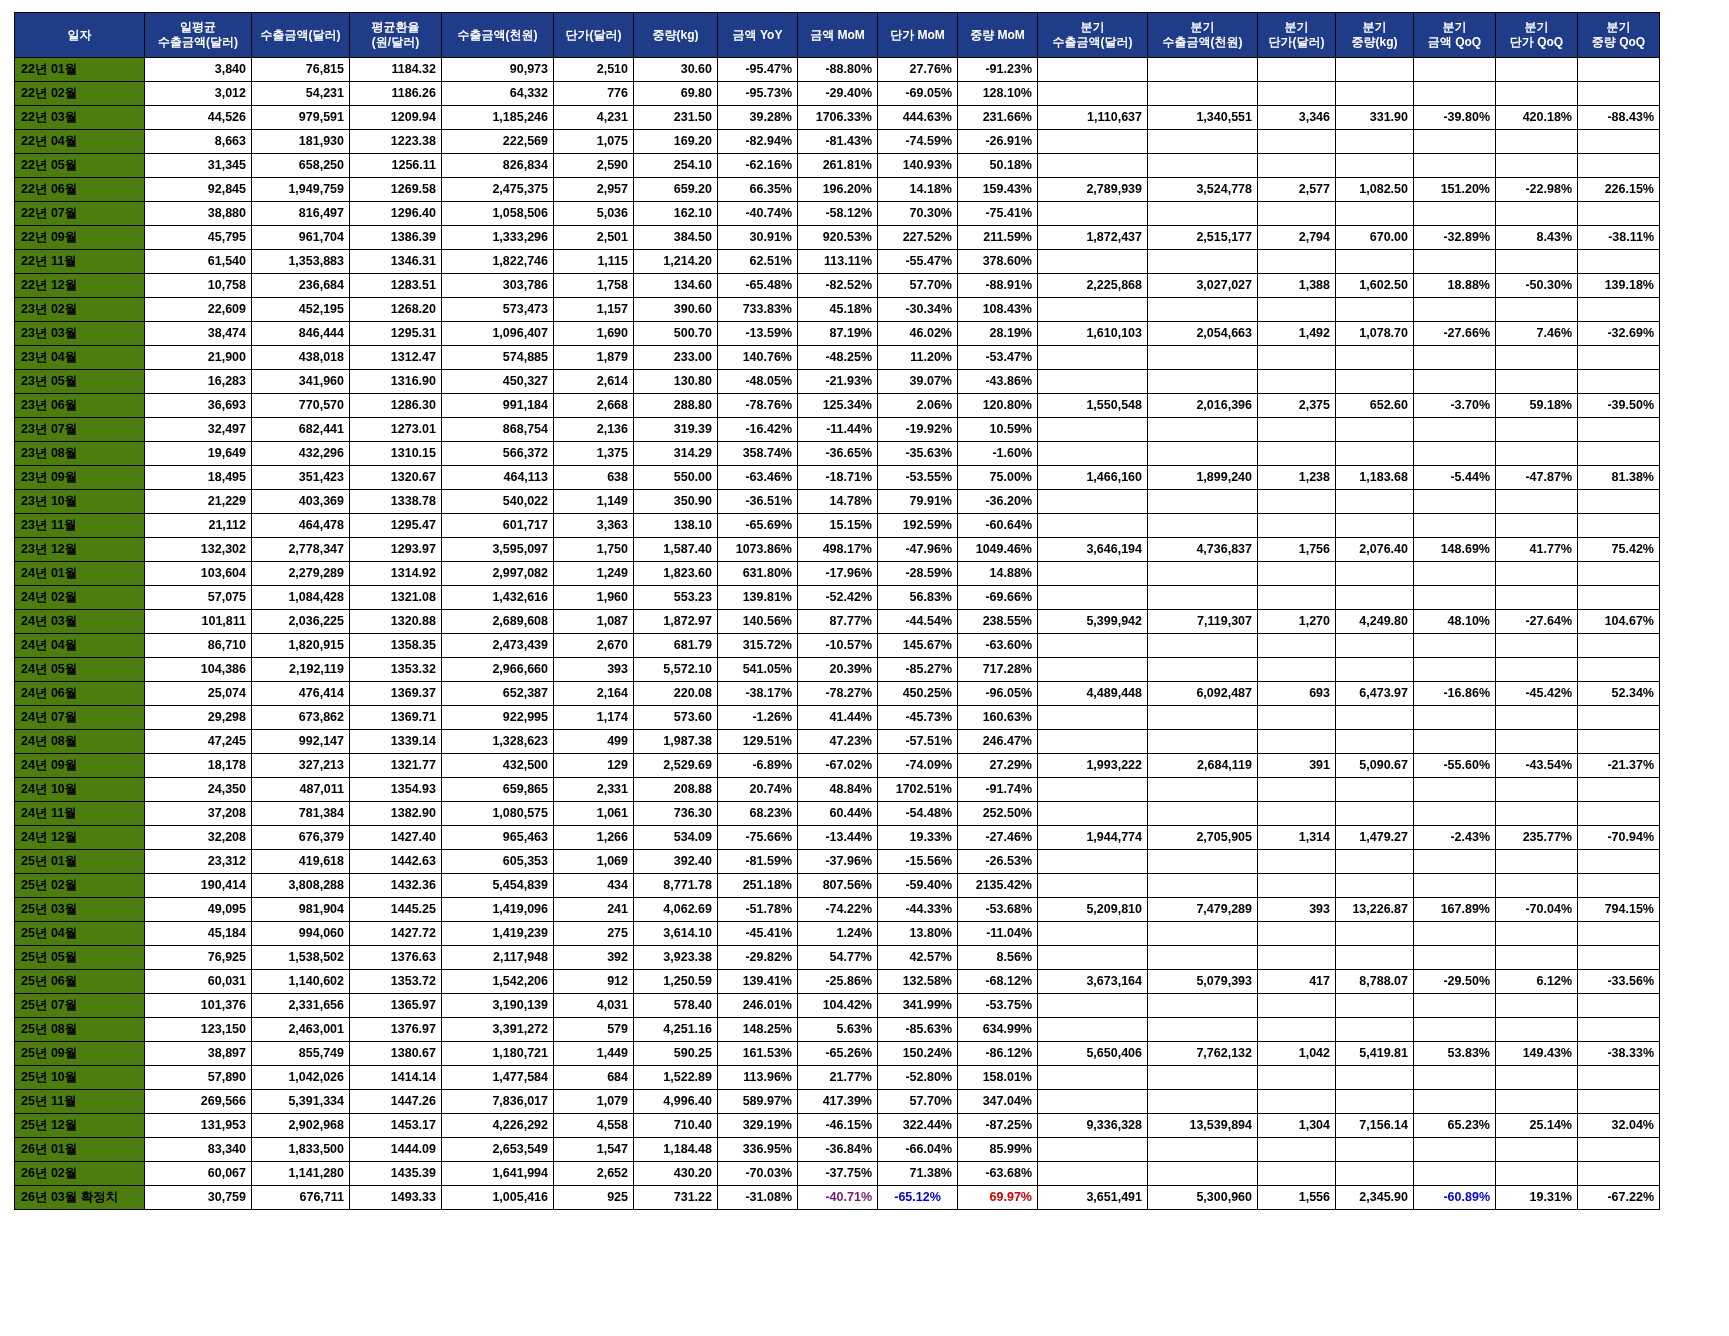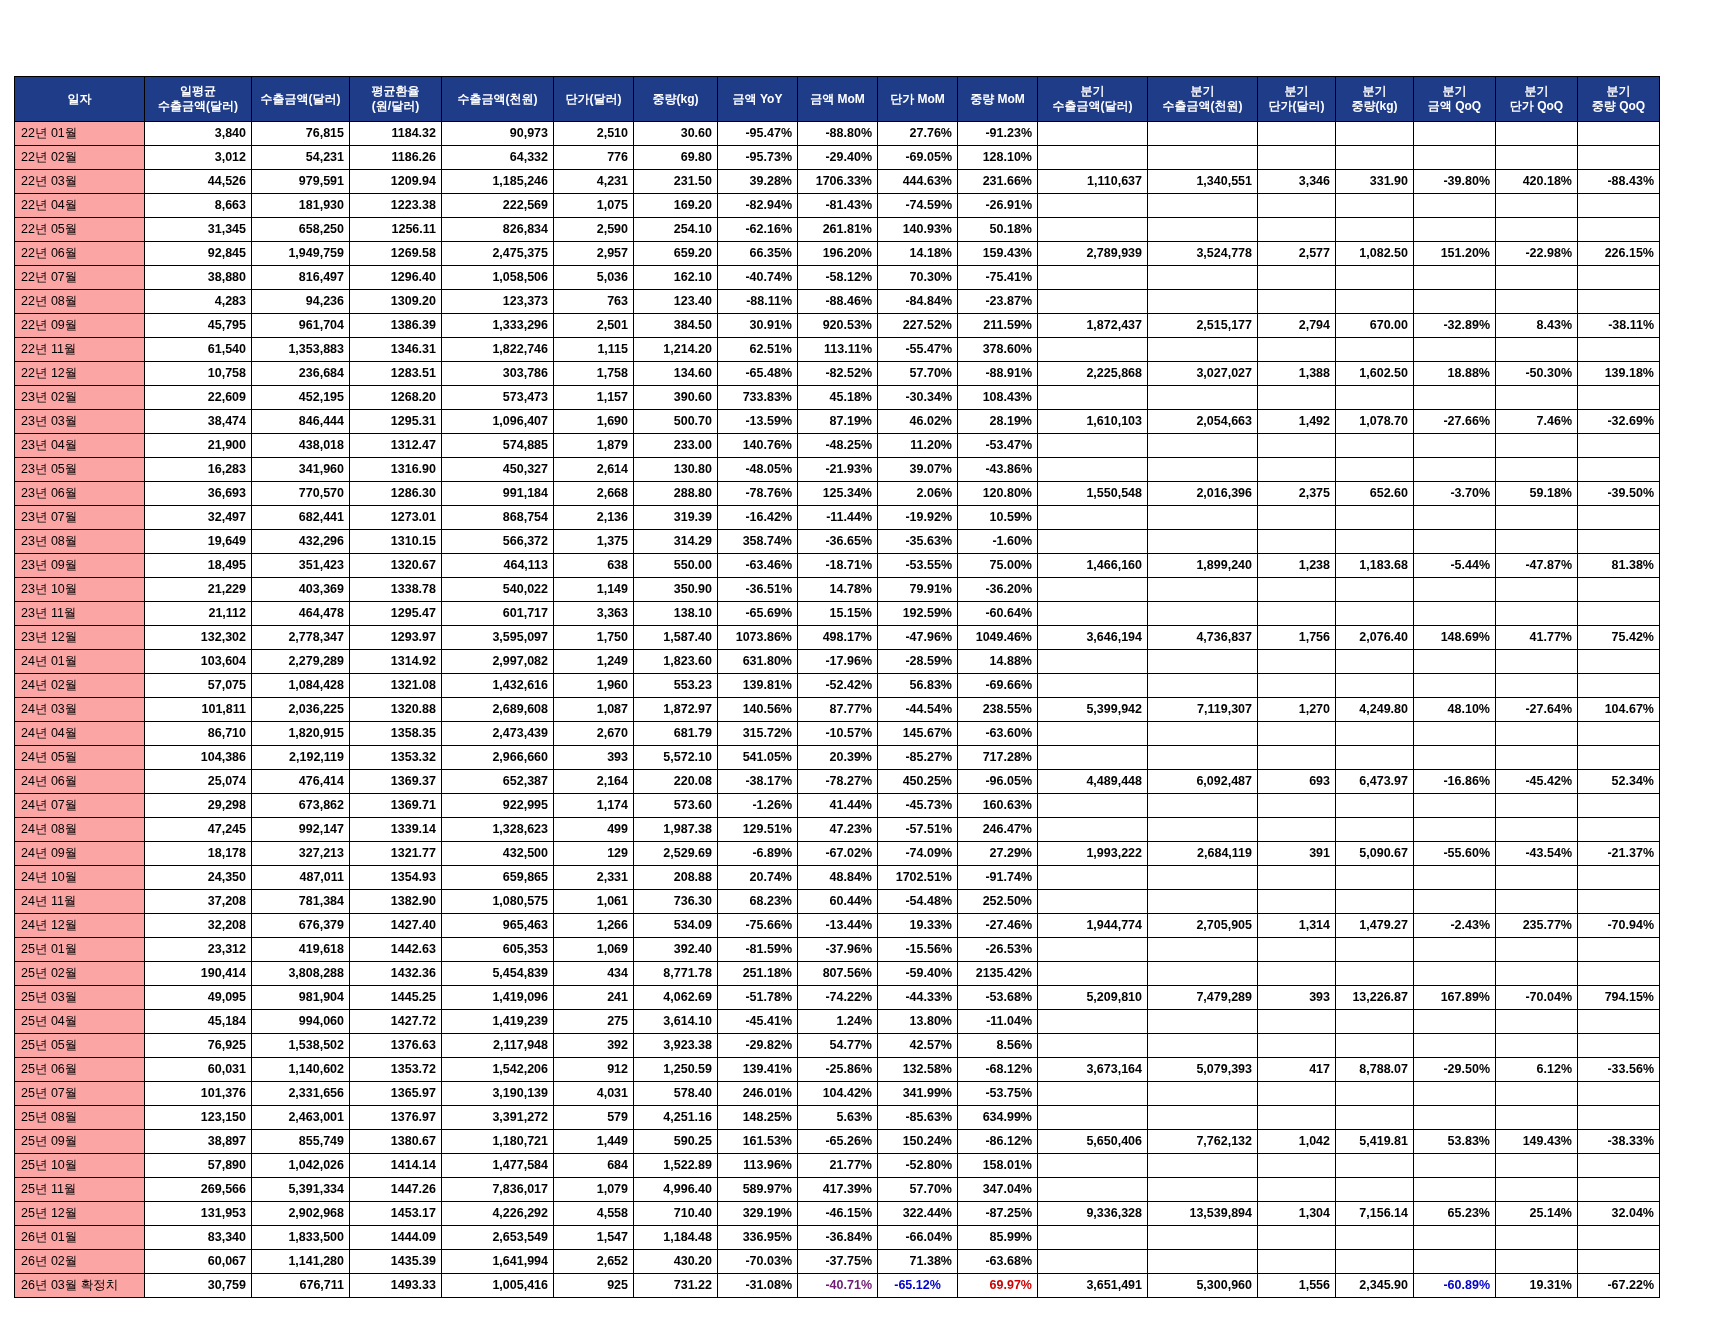--- a/index.html
+++ b/index.html
@@ -7,23 +7,22 @@
     padding: 0;
     background: #ffffff;
   }
   body {
     font-family: "Liberation Sans", sans-serif;
     width: 1729px;
     height: 1336px;
     overflow: hidden;
   }
   #sheet {
-    padding: 28px 10px 10px 14px;
+    padding: 12px 10px 10px 14px;
     box-sizing: border-box;
-    margin-top: 48px;
   }
   table {
     border-collapse: collapse;
     table-layout: fixed;
     font-size: 12.5px;
     color: #000;
   }
   th, td {
     border: 1px solid #000;
     padding: 0 5px;
@@ -38,22 +37,22 @@
     font-weight: bold;
     text-align: center;
     vertical-align: middle;
     font-size: 12px;
     height: 40px;
     line-height: 15px;
     padding: 2px 4px;
     white-space: normal;
   }
   td.date {
-    background: #fca5a5;
-    font-weight: normal;
+    background: #4d7c0f;
+    font-weight: bold;
     text-align: left;
     padding-left: 6px;
   }
   td.num {
     text-align: right;
     font-weight: bold;
   }
   td.pct {
     text-align: right;
     font-weight: bold;
@@ -263,40 +262,20 @@
           <td class="pct">-75.41%</td>
           <td class="blank"></td>
           <td class="blank"></td>
           <td class="blank"></td>
           <td class="blank"></td>
           <td class="blank"></td>
           <td class="blank"></td>
           <td class="blank"></td>
         </tr>
         <tr>
-          <td class="date">22년 08월</td>
-          <td class="num">4,283</td>
-          <td class="num">94,236</td>
-          <td class="num">1309.20</td>
-          <td class="num">123,373</td>
-          <td class="num">763</td>
-          <td class="num">123.40</td>
-          <td class="pct">-88.11%</td>
-          <td class="pct">-88.46%</td>
-          <td class="pct">-84.84%</td>
-          <td class="pct">-23.87%</td>
-          <td class="blank"></td>
-          <td class="blank"></td>
-          <td class="blank"></td>
-          <td class="blank"></td>
-          <td class="blank"></td>
-          <td class="blank"></td>
-          <td class="blank"></td>
-        </tr>
-        <tr>
           <td class="date">22년 09월</td>
           <td class="num">45,795</td>
           <td class="num">961,704</td>
           <td class="num">1386.39</td>
           <td class="num">1,333,296</td>
           <td class="num">2,501</td>
           <td class="num">384.50</td>
           <td class="pct">30.91%</td>
           <td class="pct">920.53%</td>
           <td class="pct">227.52%</td>

